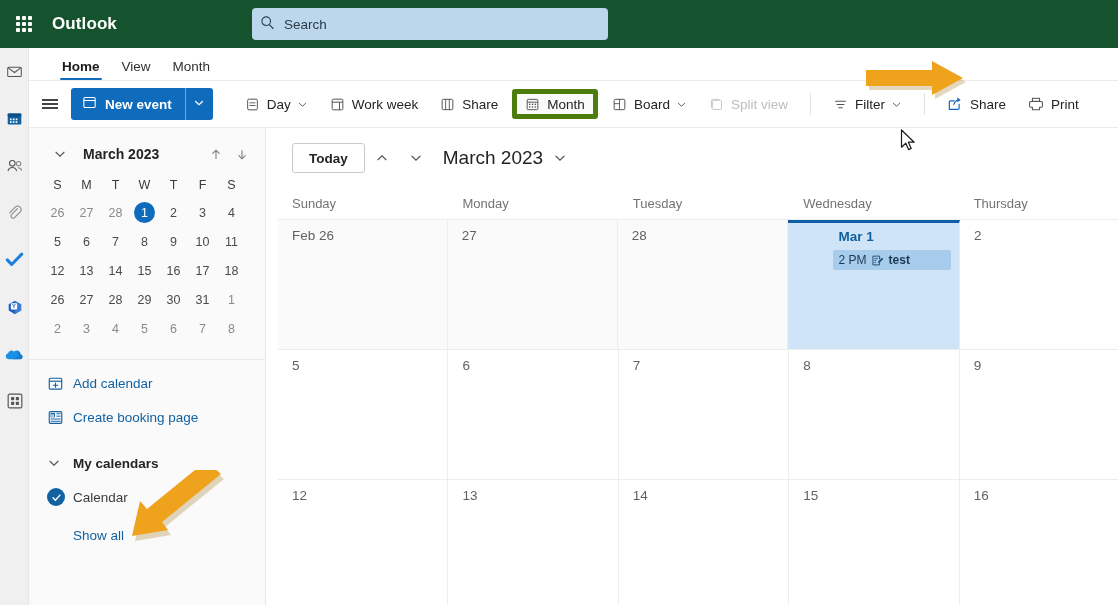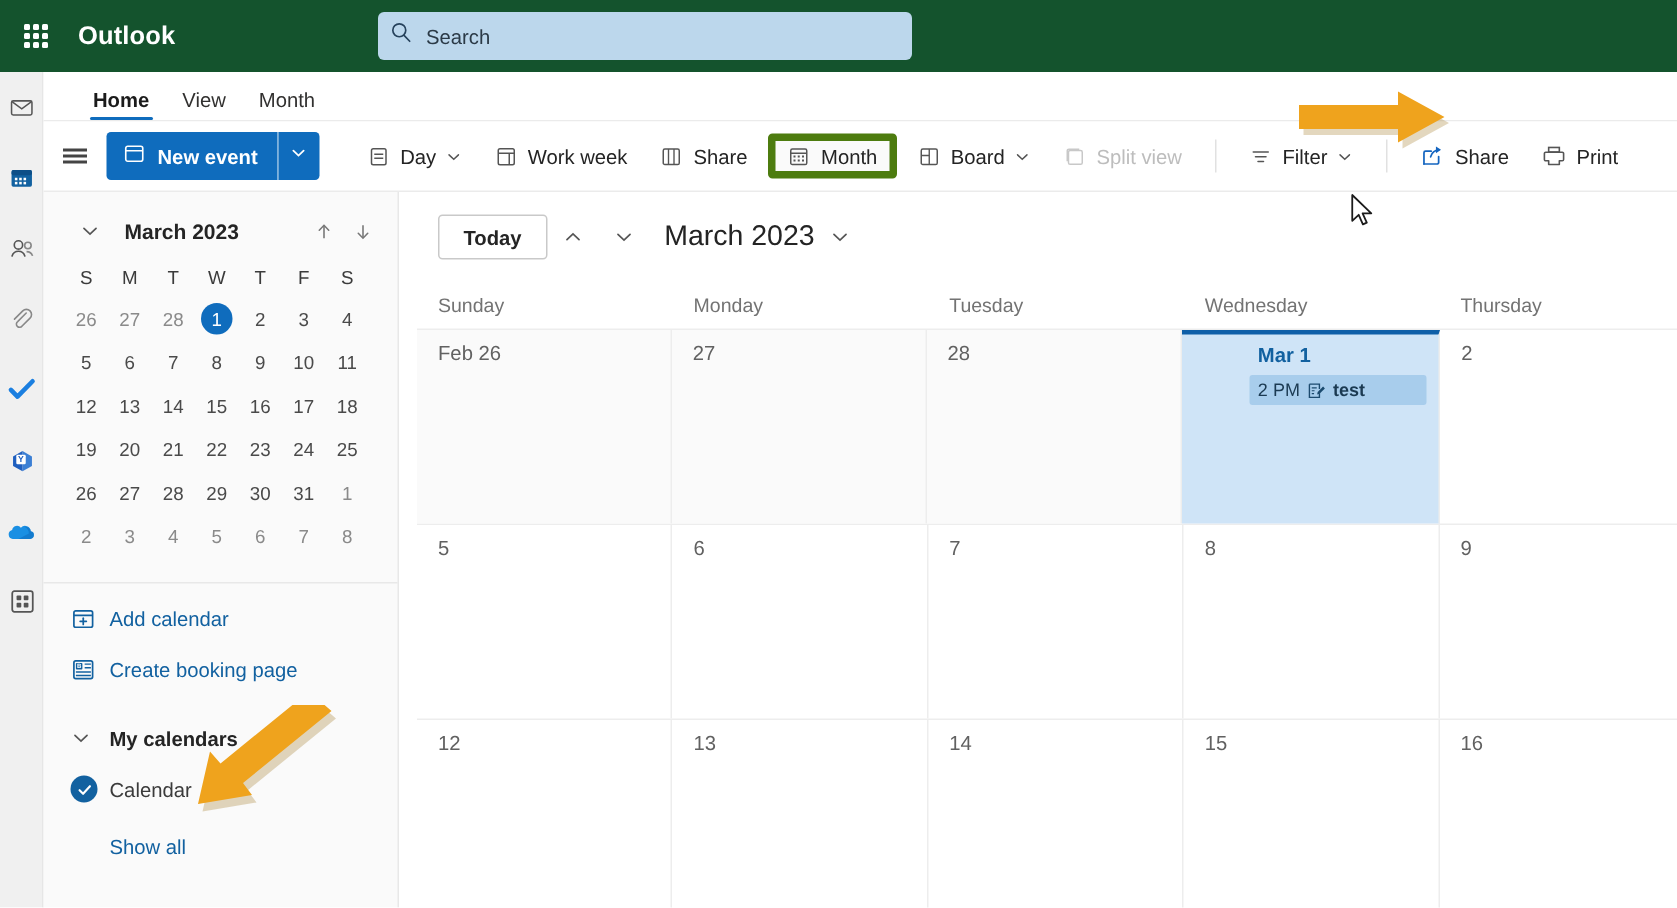--- a/index.html
+++ b/index.html
@@ -525,43 +525,20 @@
               <span class="num">15</span>
             </div>
             <div class="mini-cell">
               <span class="num">16</span>
             </div>
             <div class="mini-cell">
               <span class="num">17</span>
             </div>
             <div class="mini-cell">
               <span class="num">18</span>
-            </div>
-          </div>
-          <div class="mini-row">
-            <div class="mini-cell">
-              <span class="num">19</span>
-            </div>
-            <div class="mini-cell">
-              <span class="num">20</span>
-            </div>
-            <div class="mini-cell">
-              <span class="num">21</span>
-            </div>
-            <div class="mini-cell">
-              <span class="num">22</span>
-            </div>
-            <div class="mini-cell">
-              <span class="num">23</span>
-            </div>
-            <div class="mini-cell">
-              <span class="num">24</span>
-            </div>
-            <div class="mini-cell">
-              <span class="num">25</span>
             </div>
           </div>
           <div class="mini-row">
             <div class="mini-cell">
               <span class="num">26</span>
             </div>
             <div class="mini-cell">
               <span class="num">27</span>
             </div>
             <div class="mini-cell">

